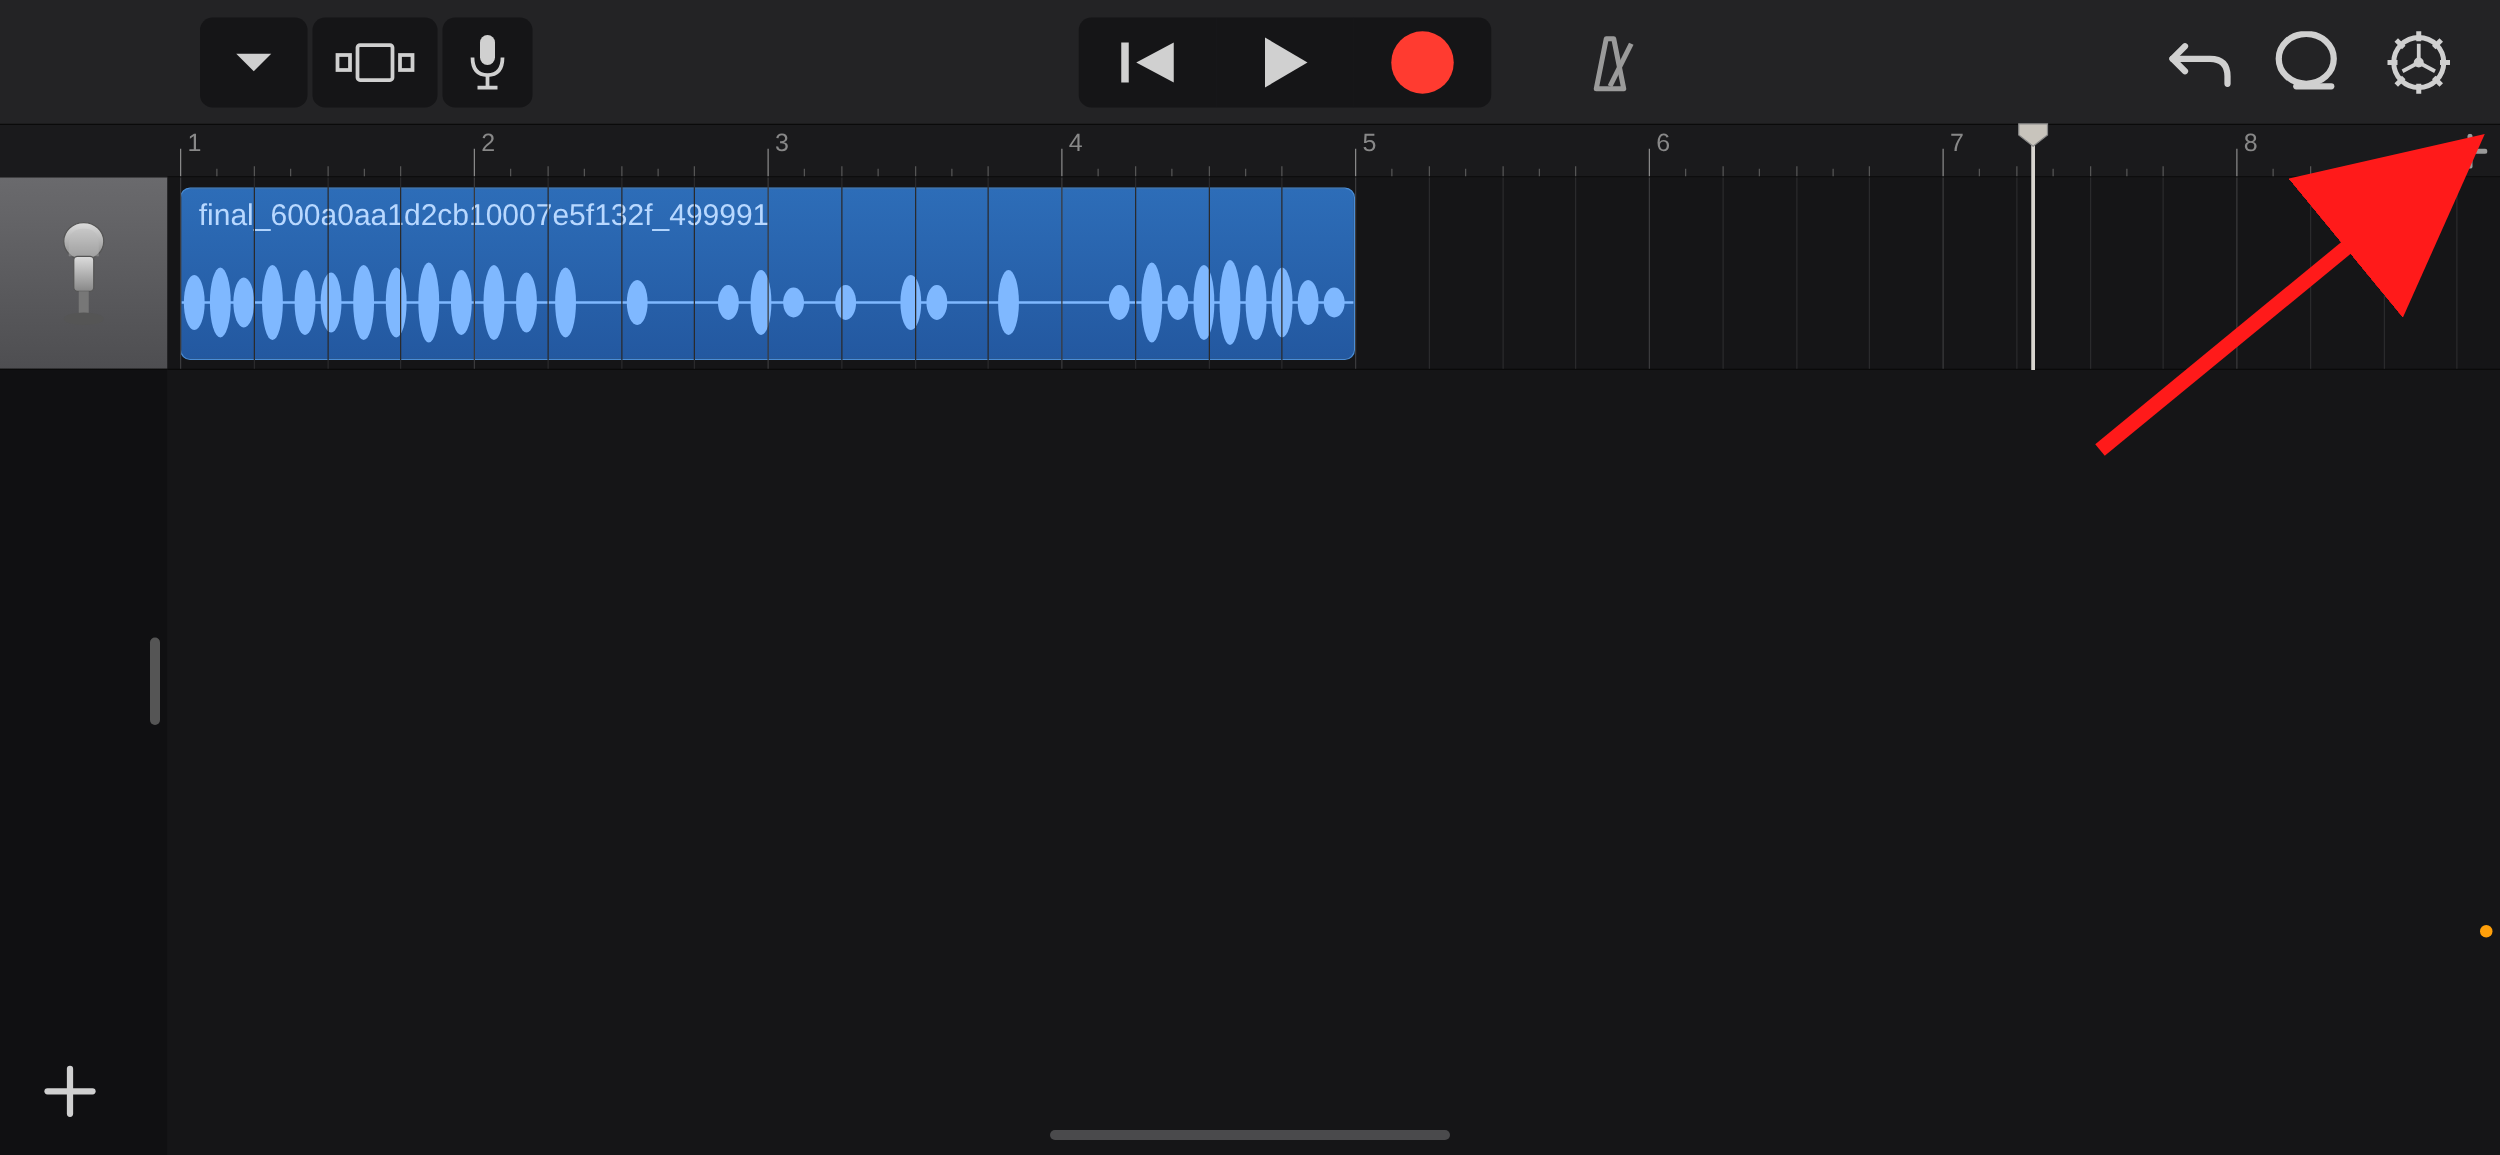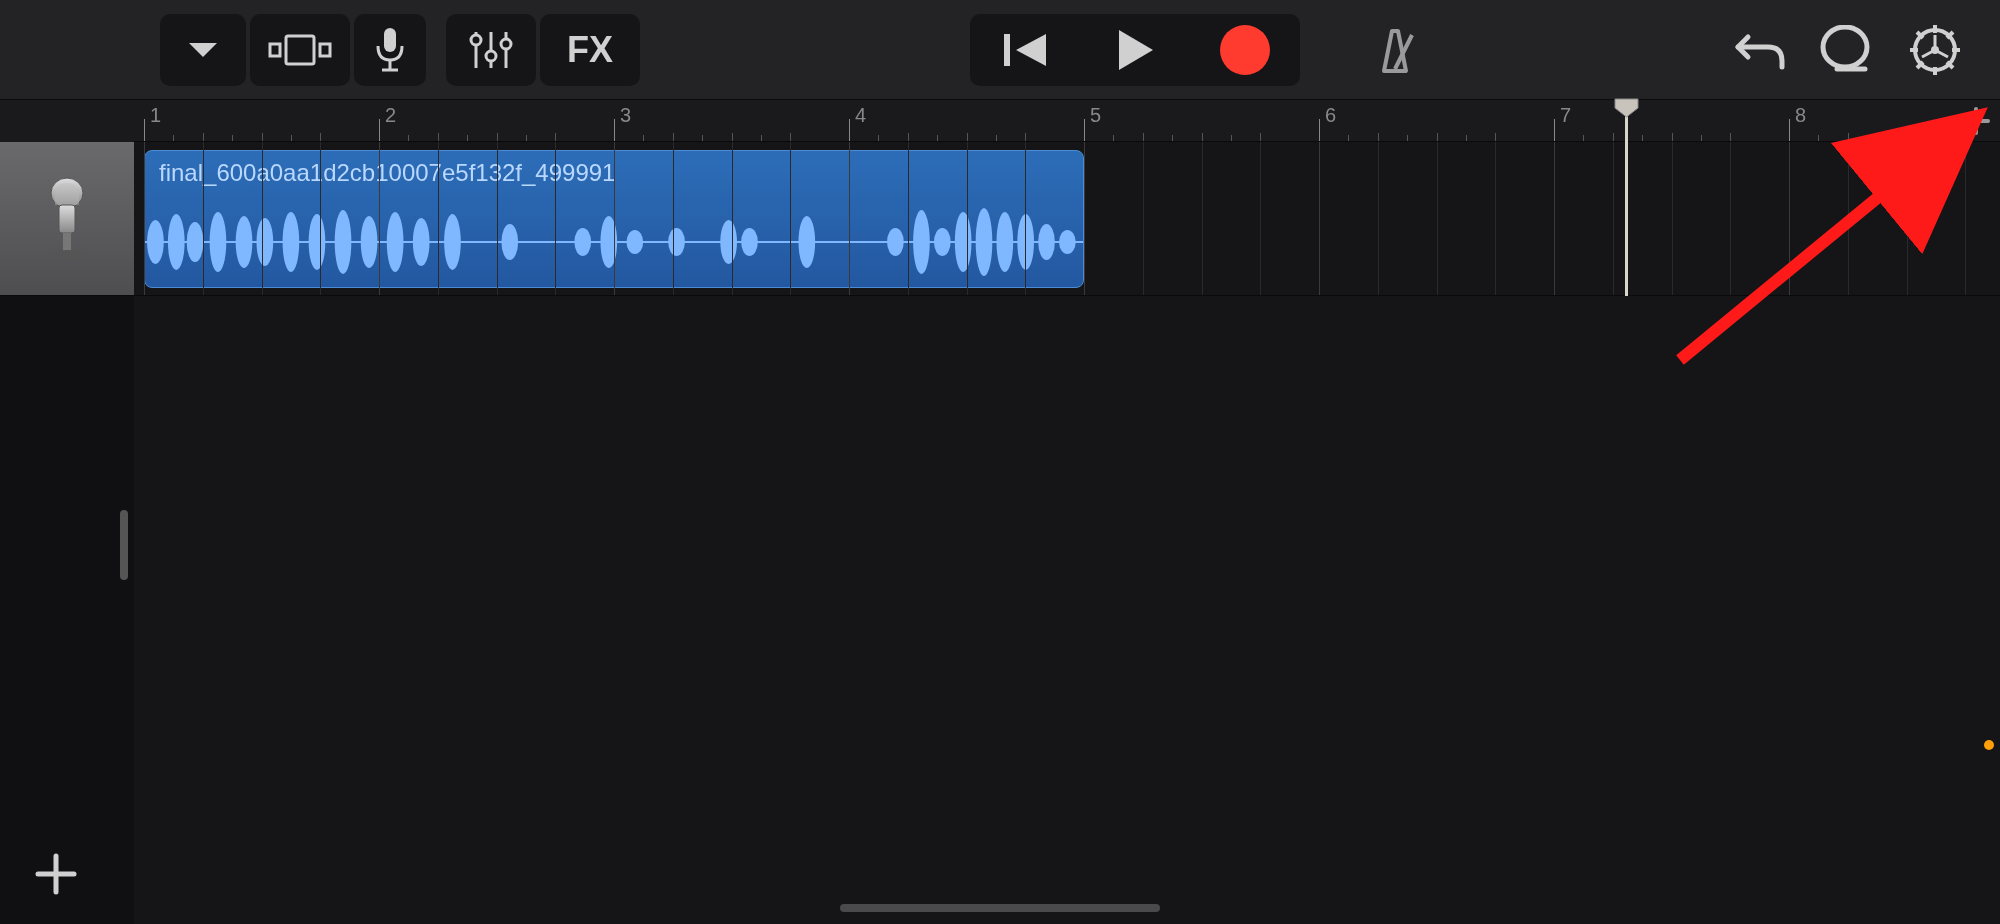--- a/index.html
+++ b/index.html
@@ -232,35 +232,20 @@
     <div class="tool-btn" style="width:72px">
       <svg width="34" height="48" viewBox="0 0 34 48">
         <rect x="11" y="2" width="12" height="24" rx="6" fill="#d0d0d0"></rect>
         <path d="M5 20 Q5 34 17 34 Q29 34 29 20" fill="none" stroke="#d0d0d0" stroke-width="3"></path>
         <line x1="17" y1="34" x2="17" y2="44" stroke="#d0d0d0" stroke-width="3"></line>
         <line x1="9" y1="44" x2="25" y2="44" stroke="#d0d0d0" stroke-width="3"></line>
       </svg>
     </div>
   </div>
 
-  <div class="tool-group">
-    <div class="tool-btn" style="width:90px">
-      <svg width="50" height="48" viewBox="0 0 50 48">
-        <line x1="10" y1="6" x2="10" y2="42" stroke="#d0d0d0" stroke-width="3"></line>
-        <circle cx="10" cy="14" r="5" fill="#151517" stroke="#d0d0d0" stroke-width="3"></circle>
-        <line x1="25" y1="6" x2="25" y2="42" stroke="#d0d0d0" stroke-width="3"></line>
-        <circle cx="25" cy="30" r="5" fill="#151517" stroke="#d0d0d0" stroke-width="3"></circle>
-        <line x1="40" y1="6" x2="40" y2="42" stroke="#d0d0d0" stroke-width="3"></line>
-        <circle cx="40" cy="18" r="5" fill="#151517" stroke="#d0d0d0" stroke-width="3"></circle>
-      </svg>
-    </div>
-    <div class="tool-btn" style="width:100px;font-size:36px;font-weight:600;color:#d0d0d0">
-      <span>FX</span>
-    </div>
-  </div>
 
   <div class="spacer"></div>
 
   <div class="transport">
     <div class="tool-btn" style="width:110px">
       <svg width="50" height="40" viewBox="0 0 50 40">
         <rect x="4" y="4" width="6" height="32" fill="#d0d0d0"></rect>
         <path d="M46 4 L16 20 L46 36 Z" fill="#d0d0d0"></path>
       </svg>
     </div>

